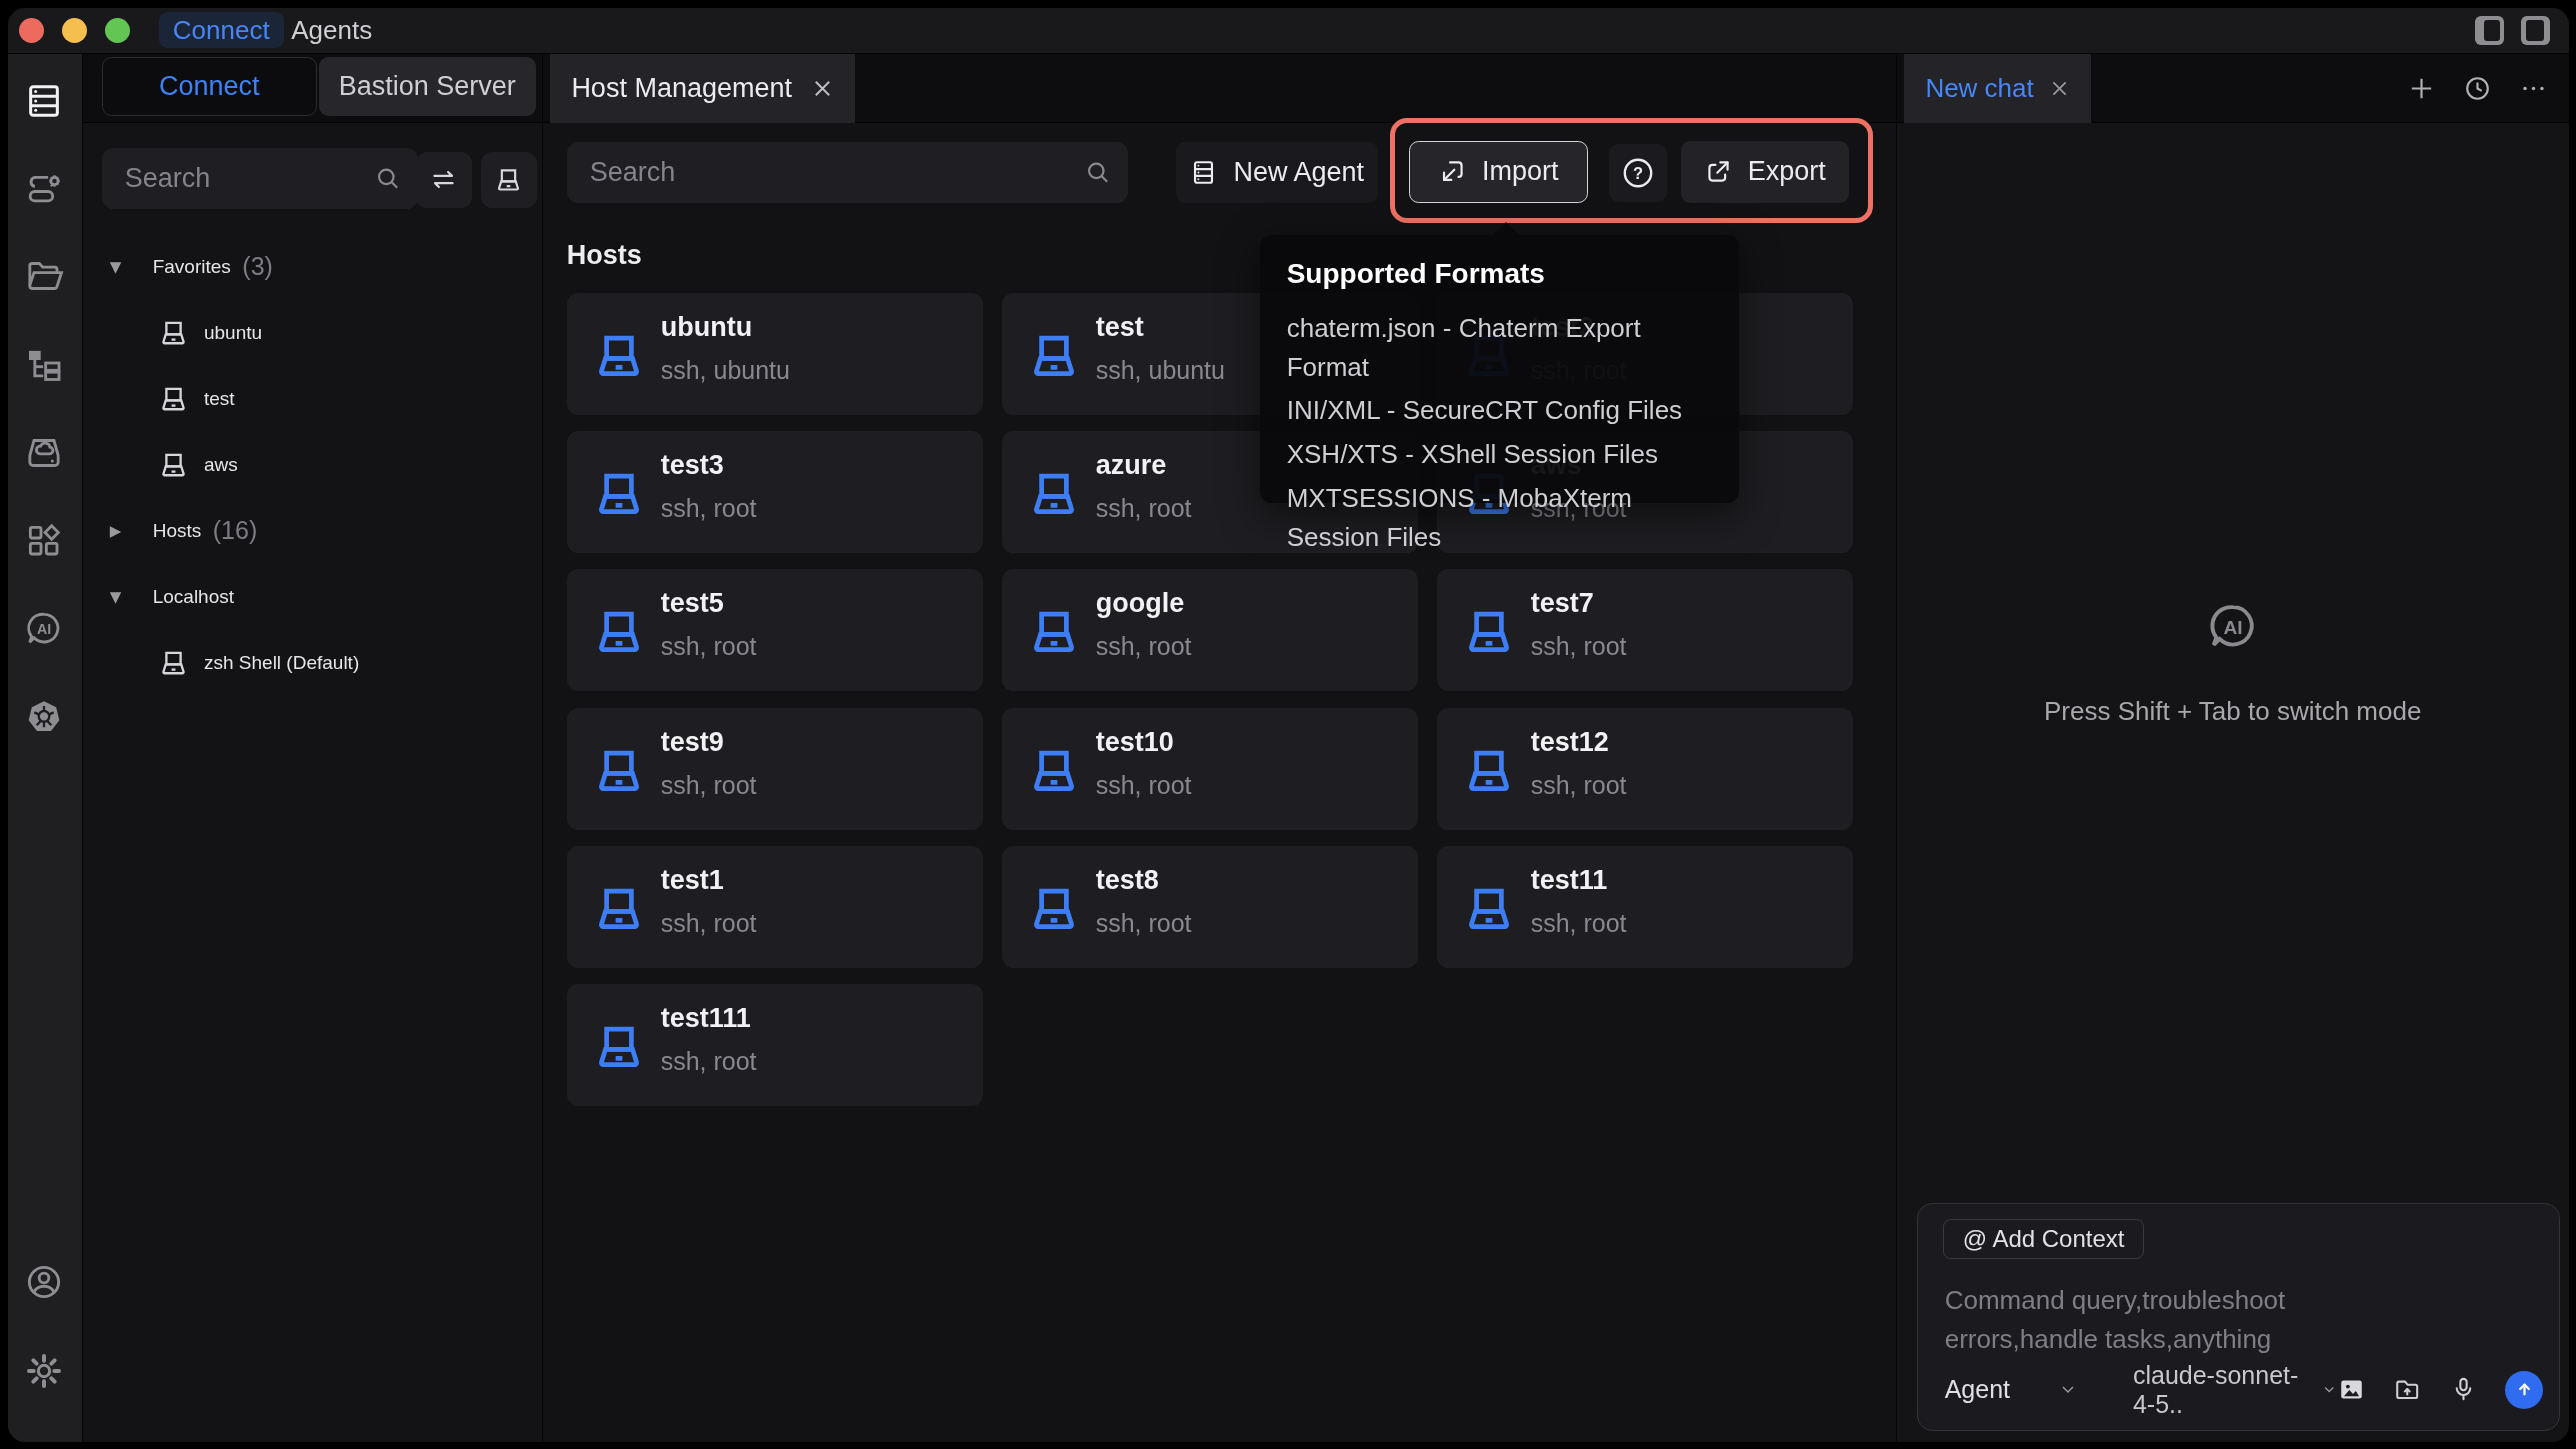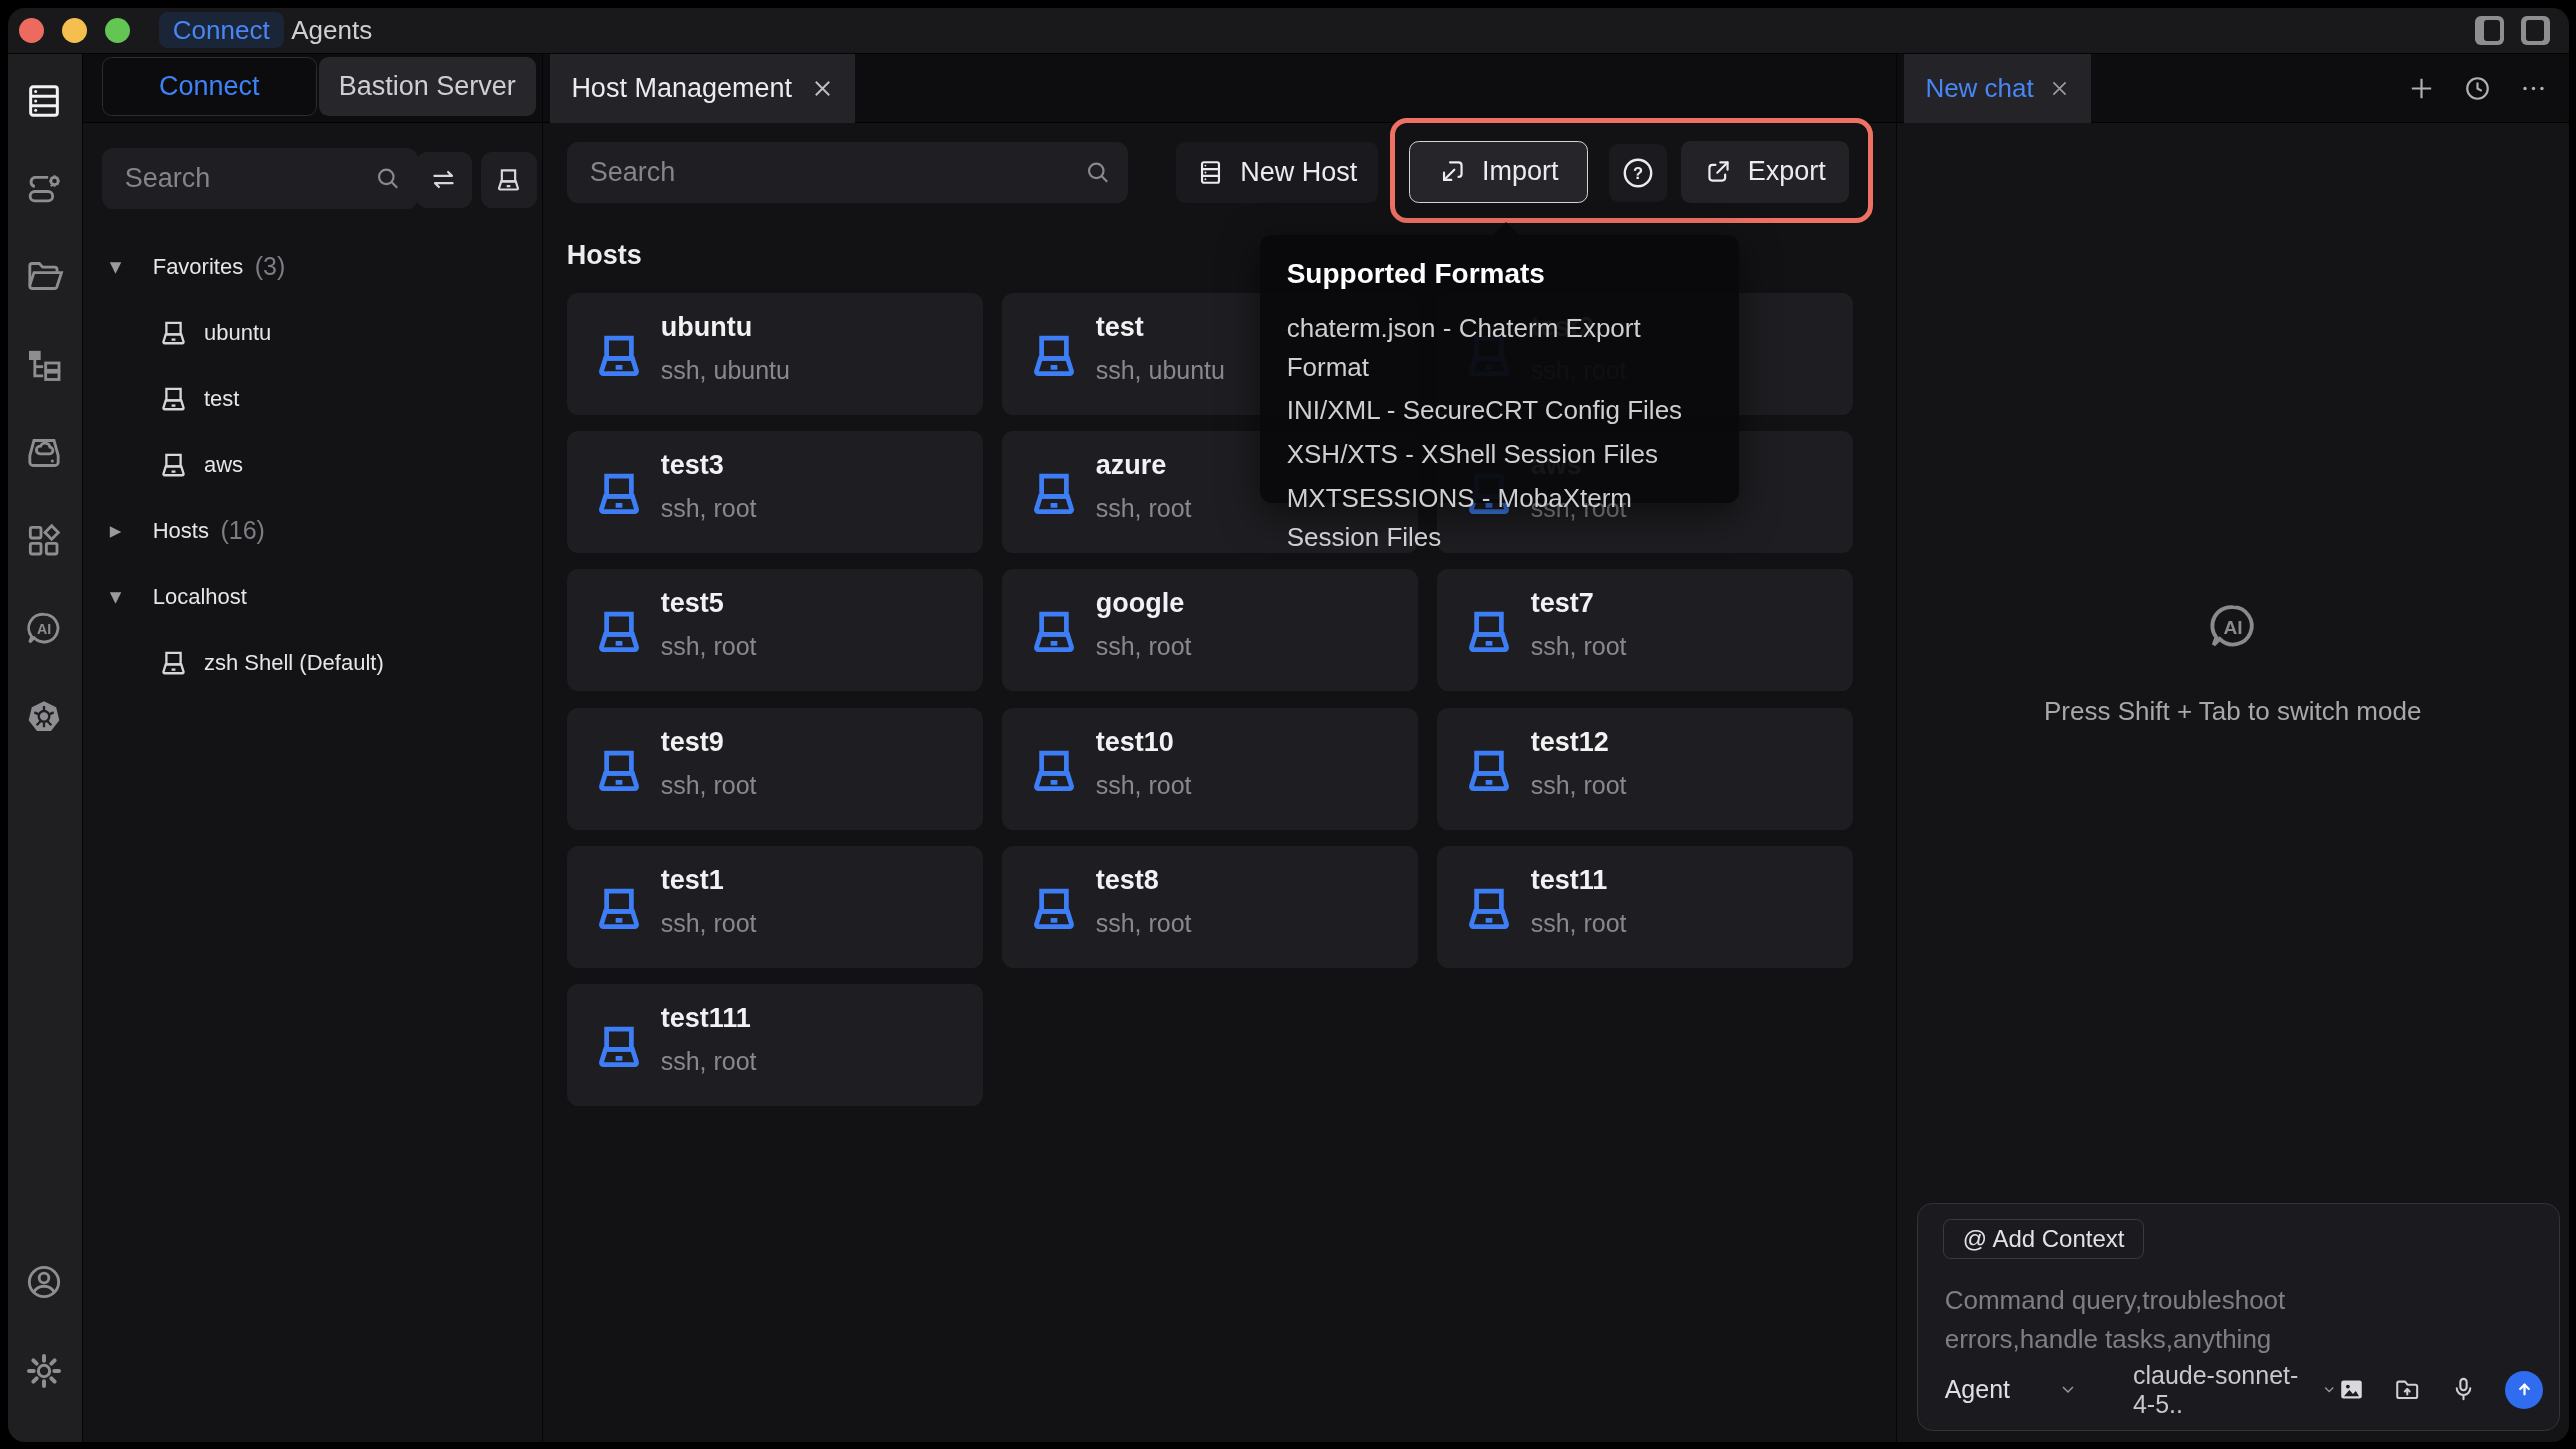--- a/index.html
+++ b/index.html
@@ -36,21 +36,21 @@
   .search-icon { position:absolute; right:15.3px; top:50%; transform:translateY(-50%); color:#8a8a8e; width:29px; height:29px; }
   .sq-btn { position:absolute; background:#1f1f23; border-radius:11.5px; display:flex; align-items:center; justify-content:center; color:#d8d8dc; }
   .sq-btn svg { width:29px; height:29px; }
   .tree { position:absolute; left:0; top:180px; width:100%; }
   .tree-row { height:66px; display:flex; align-items:center; }
   .tree-group, .tree-host { display:flex; align-items:center; }
   .tree-group { padding-left:27px; }
   .tree-group .caret { width:43px; font-size:23px; color:#9a9a9e; }
   .tree-host { padding-left:75px; }
   .tree-host .laptop { width:31px; height:31px; color:#d6d6da; margin-right:15.3px; display:flex; }
-  .tree-label { font-size:22px; color:#e6e6e9; }
+  .tree-label { font-size:19px; color:#e6e6e9; }
   .tree-count { font-size:25px; color:#7c7c82; margin-left:11.5px; }
 
   
   .main { position:absolute; left:534px; top:46px; width:1354px; height:1388px; background:#121215; border-left:1px solid #040405; }
   .main .strip { height:69px; }
   .doc-tab { position:absolute; left:7.7px; top:0; height:69px; padding:0 21px; background:#242428; display:flex; align-items:center; gap:19px; color:#ececef; font-size:27px; }
   .close-x { width:23px; height:23px; color:#c0c0c4; }
   .toolbar-search { left:24px; top:88px; width:561px; height:61px; }
   .btn { position:absolute; display:flex; align-items:center; justify-content:center; gap:15.3px; font-size:27px; color:#ececef; border-radius:9.6px; }
   .btn svg { width:29px; height:29px; }
@@ -333,21 +333,21 @@
     </div>
 
     <div class="btn btn-newhost">
       <svg viewBox="0 0 24 24" fill="none" stroke="currentColor" stroke-width="1.8">
           <rect x="5" y="3.5" width="14" height="17" rx="1.5"></rect>
           <path d="M5 9.2h14M5 14.8h14"></path>
           <circle cx="7.8" cy="6.3" r="0.8" fill="currentColor" stroke="none"></circle>
           <circle cx="7.8" cy="12" r="0.8" fill="currentColor" stroke="none"></circle>
           <circle cx="7.8" cy="17.6" r="0.8" fill="currentColor" stroke="none"></circle>
         </svg>
-      <span>New Host</span>
+      <span>New Agent</span>
     </div>
 
     <div class="btn btn-import">
       <svg viewBox="0 0 24 24" fill="none" stroke="currentColor" stroke-width="1.8" stroke-linecap="round" stroke-linejoin="round">
           <path d="M10 4.5h7A2.5 2.5 0 0 1 19.5 7v7a2.5 2.5 0 0 1-2.5 2.5"></path>
           <path d="M13.5 10.5 5 19"></path>
           <path d="M5 13v6h6"></path>
         </svg>
       <span>Import</span>
     </div>

